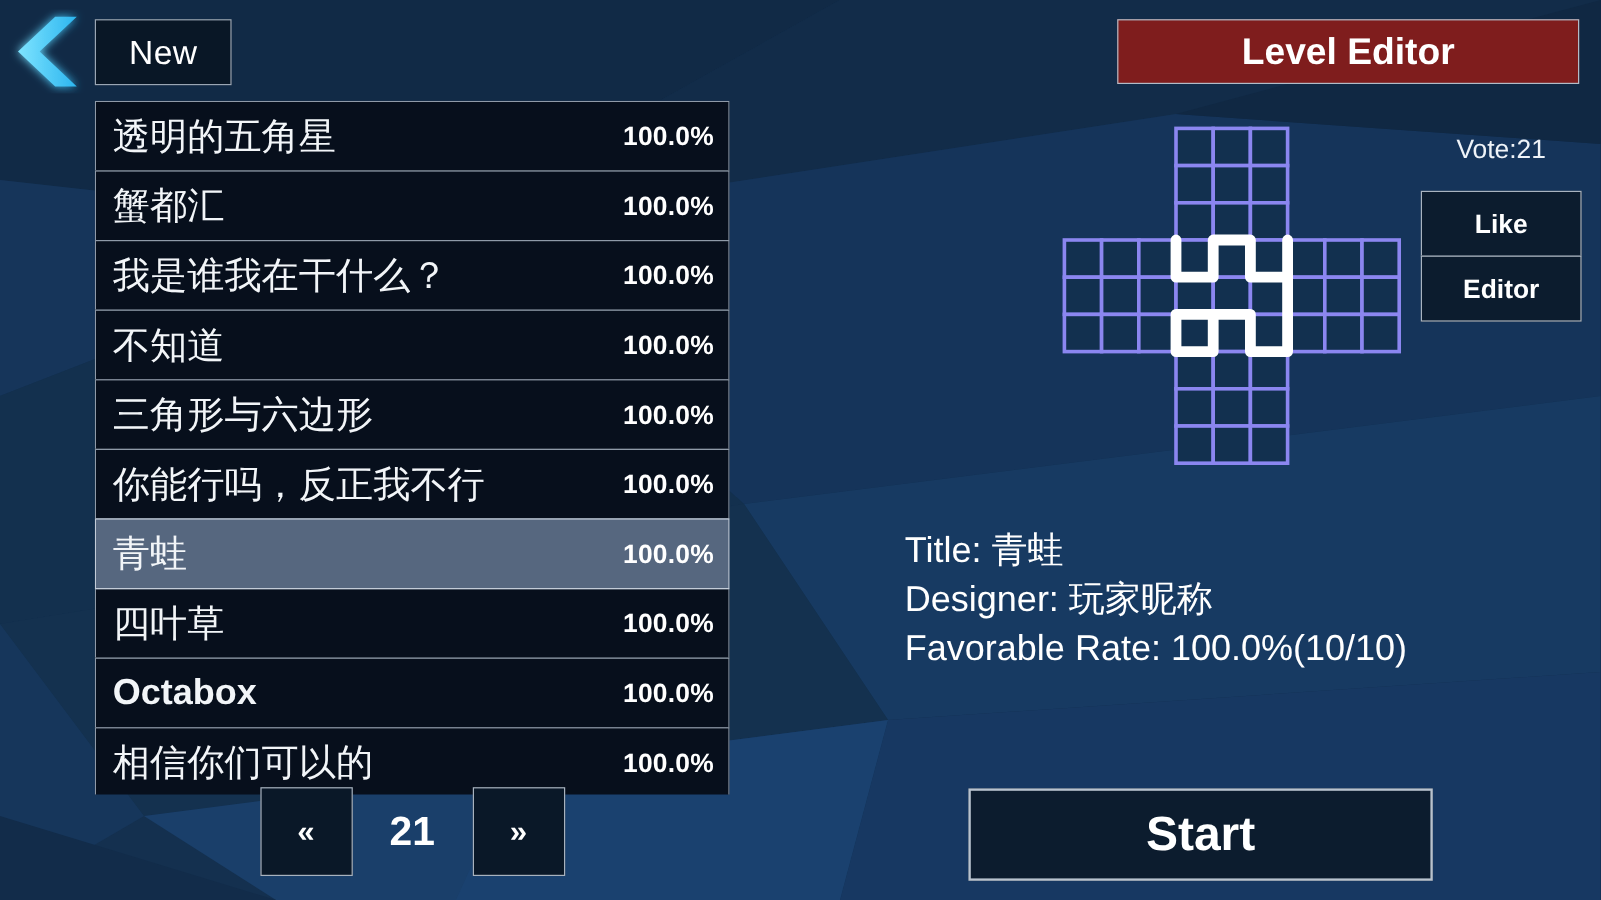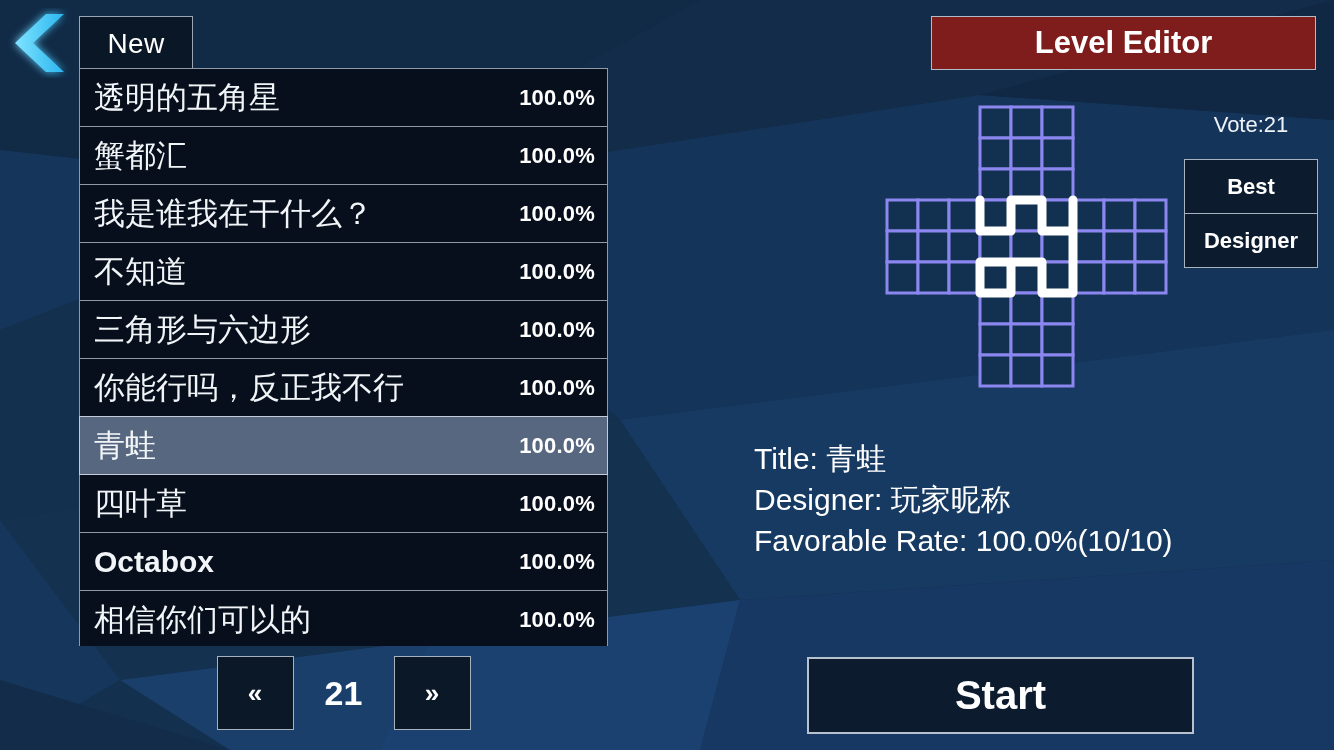--- a/index.html
+++ b/index.html
@@ -66,21 +66,21 @@
   .tab + .tab { margin-left: -1px; }
   .tab.active {
     background: #41526b;
     border-color: #b9c3cf;
   }
 
   
   .list-wrap {
     position: absolute;
     left: 79px;
-    top: 68px;
+    top: 84px;
     width: 529px;
     height: 578px;
     overflow: hidden;
     z-index: 5;
   }
   .list-inner { width: 529px; }
   .level-row {
     position: relative;
     height: 59px;
     border: 1px solid #8f9aa8;
@@ -382,22 +382,22 @@
           <rect x="95" y="250" width="31" height="31" fill="#12304f" stroke="#8b86f0" stroke-width="3" stroke-linejoin="miter"></rect>
           <rect x="126" y="250" width="31" height="31" fill="#12304f" stroke="#8b86f0" stroke-width="3" stroke-linejoin="miter"></rect>
           <rect x="157" y="250" width="31" height="31" fill="#12304f" stroke="#8b86f0" stroke-width="3" stroke-linejoin="miter"></rect>
         </g>
         <polyline points="95,95 95,126 126,126 126,95 157,95 157,126 188,126 188,95 188,188 157,188 157,157 126,157 126,188 95,188 95,157 126,157" fill="none" stroke="#ffffff" stroke-width="9" stroke-linecap="round" stroke-linejoin="round"></polyline>
       </svg>
   </div>
 
   <div class="vote-block">
     <div class="vote-label">Vote:21</div>
-    <div class="vote-btn">Best</div>
-    <div class="vote-btn">Designer</div>
+    <div class="vote-btn">Like</div>
+    <div class="vote-btn">Editor</div>
   </div>
 
   <div class="meta">
     <div class="meta-line">Title: 青蛙</div>
     <div class="meta-line">Designer: 玩家昵称</div>
     <div class="meta-line">Favorable Rate: 100.0%(10/10)</div>
   </div>
 
   <div class="start-btn">Start</div>
 

